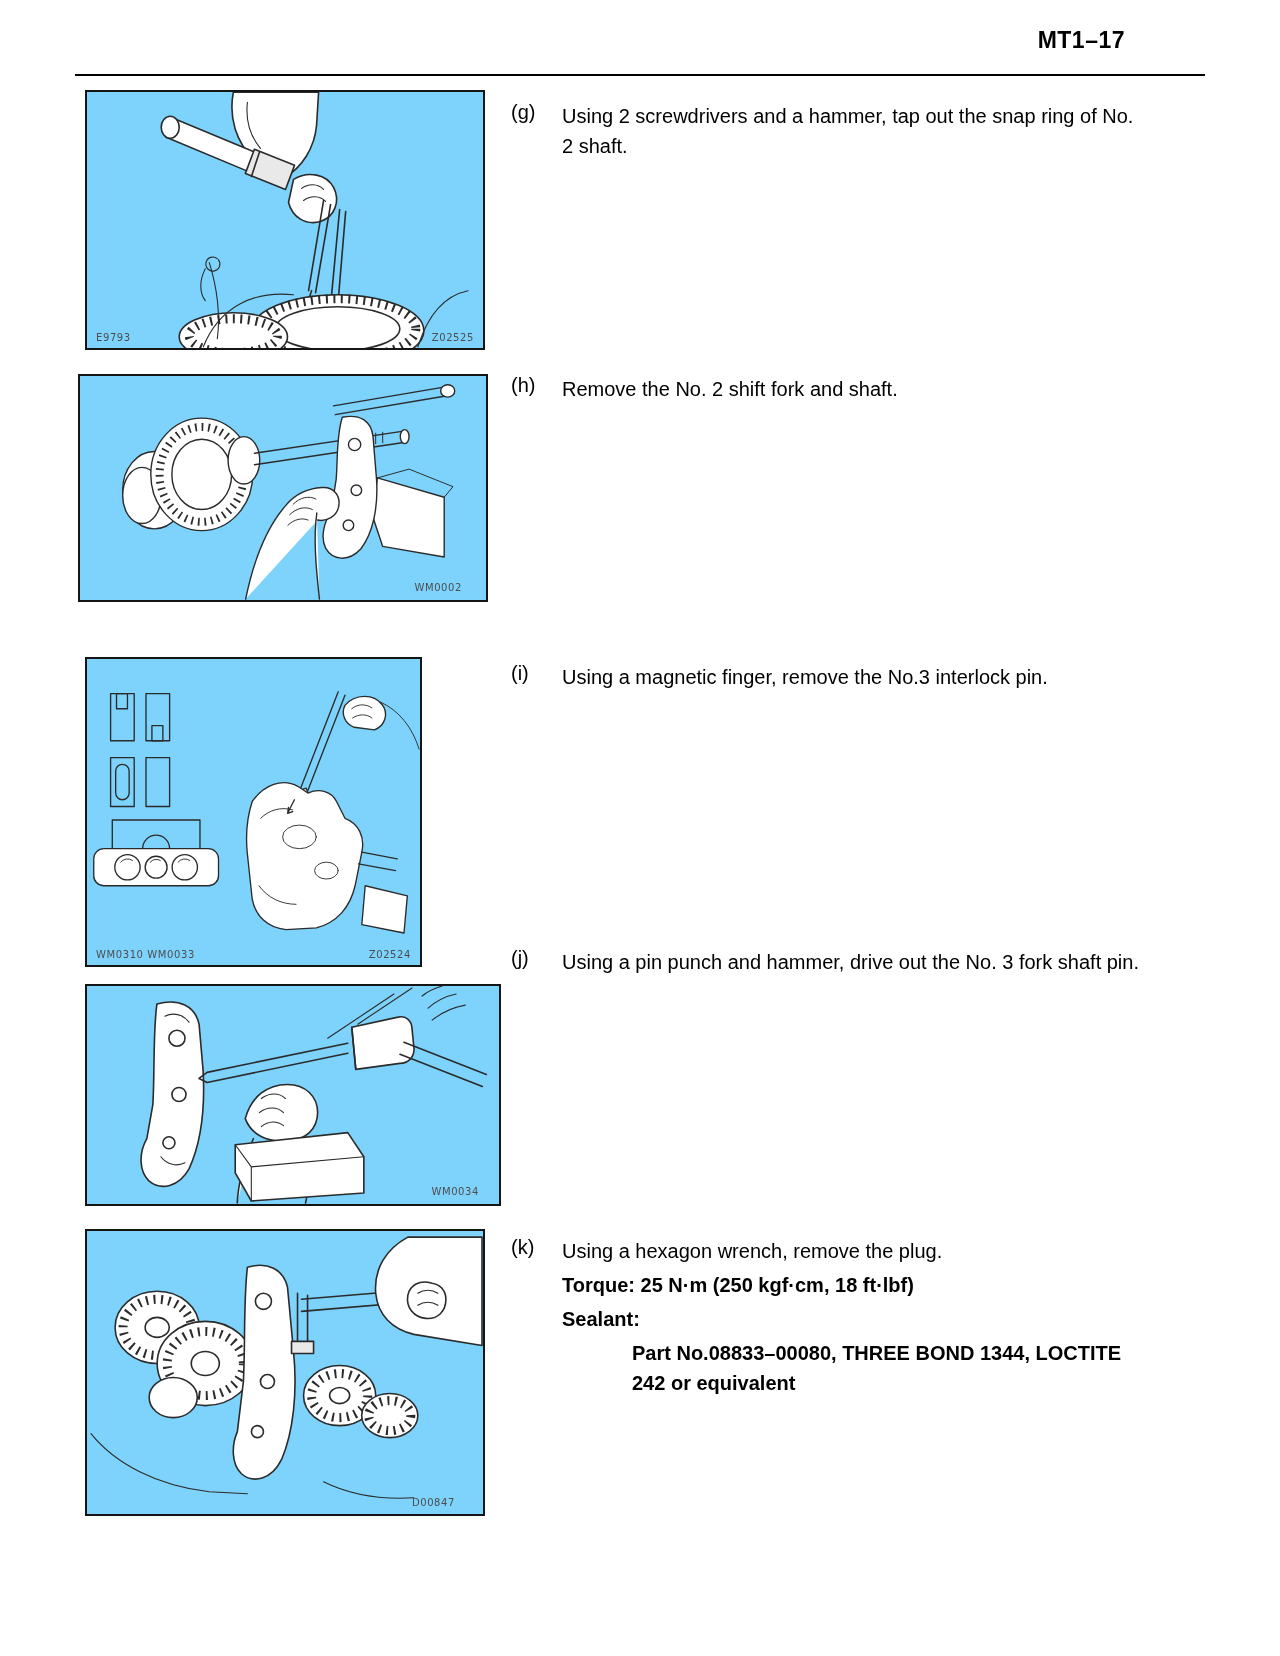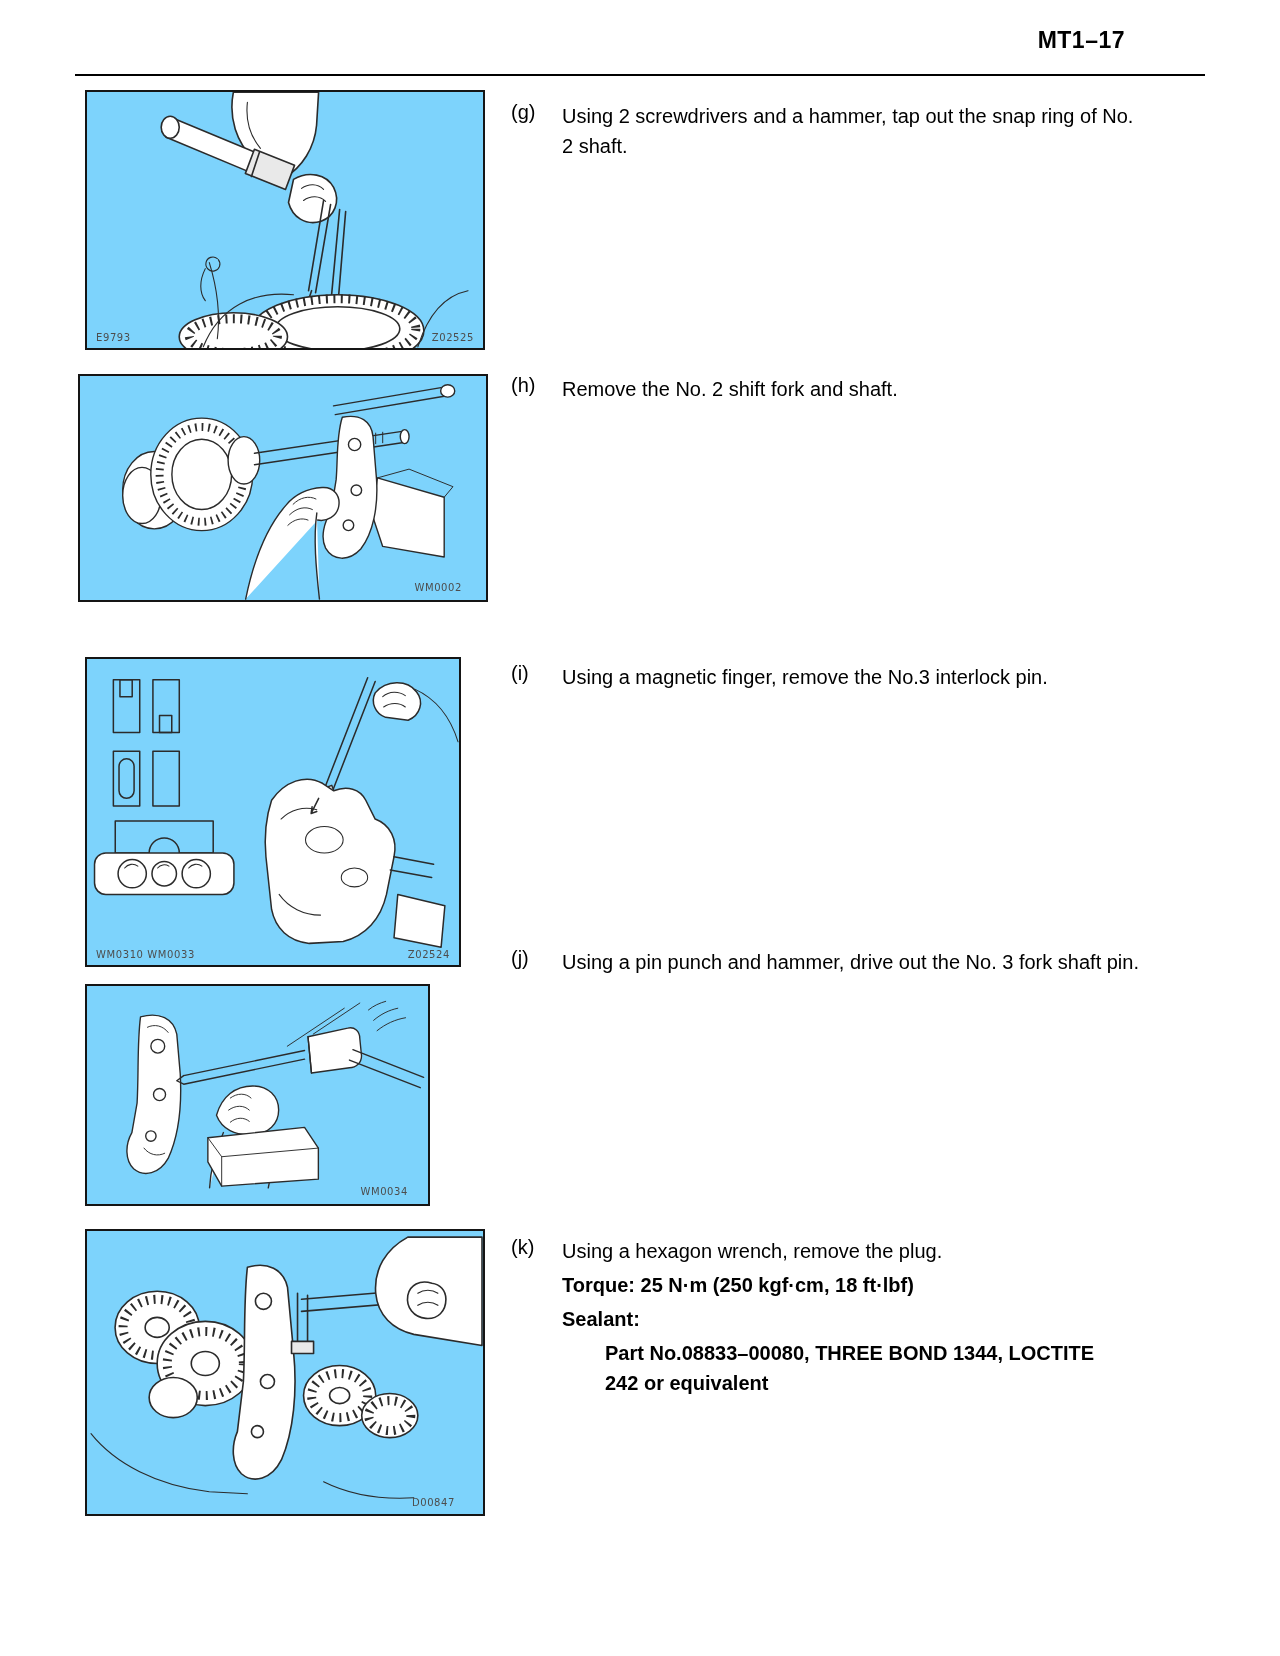--- a/index.html
+++ b/index.html
@@ -42,38 +42,38 @@
     position:absolute;
     font-family:"DejaVu Sans", sans-serif;
     font-size:10px;color:#4d4d4d;letter-spacing:0.6px;
     white-space:nowrap;
   }
   .code-bl{left:9px;bottom:5px;}
   .code-br{right:9px;bottom:5px;}
 
   #fig-g{left:85px;top:90px;width:400px;height:260px;}
   #fig-h{left:78px;top:374px;width:410px;height:228px;}
-  #fig-i{left:85px;top:657px;width:376px;height:310px;}
-  #fig-j{left:85px;top:984px;width:345px;height:222px;}
+  #fig-i{left:85px;top:657px;width:337px;height:310px;}
+  #fig-j{left:85px;top:984px;width:416px;height:222px;}
   #fig-k{left:85px;top:1229px;width:400px;height:287px;}
   #fig-h .code-br{right:24px;bottom:7px;}
   #fig-j .code-br{right:20px;bottom:7px;}
   #fig-k .code-br{right:28px;bottom:6px;}
 
   
   .step{
     position:absolute;left:511px;
     display:flex;
     font-size:20px;line-height:30px;color:#000;
   }
   .step-label{width:47px;flex:none;}
   .step-body{width:588px;}
   .step-body p{margin:4px;}
   .b{font-weight:bold;}
-  .sealant-value{margin-left:47px;width:510px;font-weight:bold;}
+  .sealant-value{margin-left:74px;width:510px;font-weight:bold;}
 
   #step-g{top:97px;}
   #step-h{top:370px;}
   #step-i{top:658px;}
   #step-j{top:943px;}
   #step-k{top:1232px;}
 
   
   .art path,.art line,.art ellipse,.art circle,.art rect,.art polyline{
     fill:none;stroke:#2b2b2b;stroke-width:1.6;

